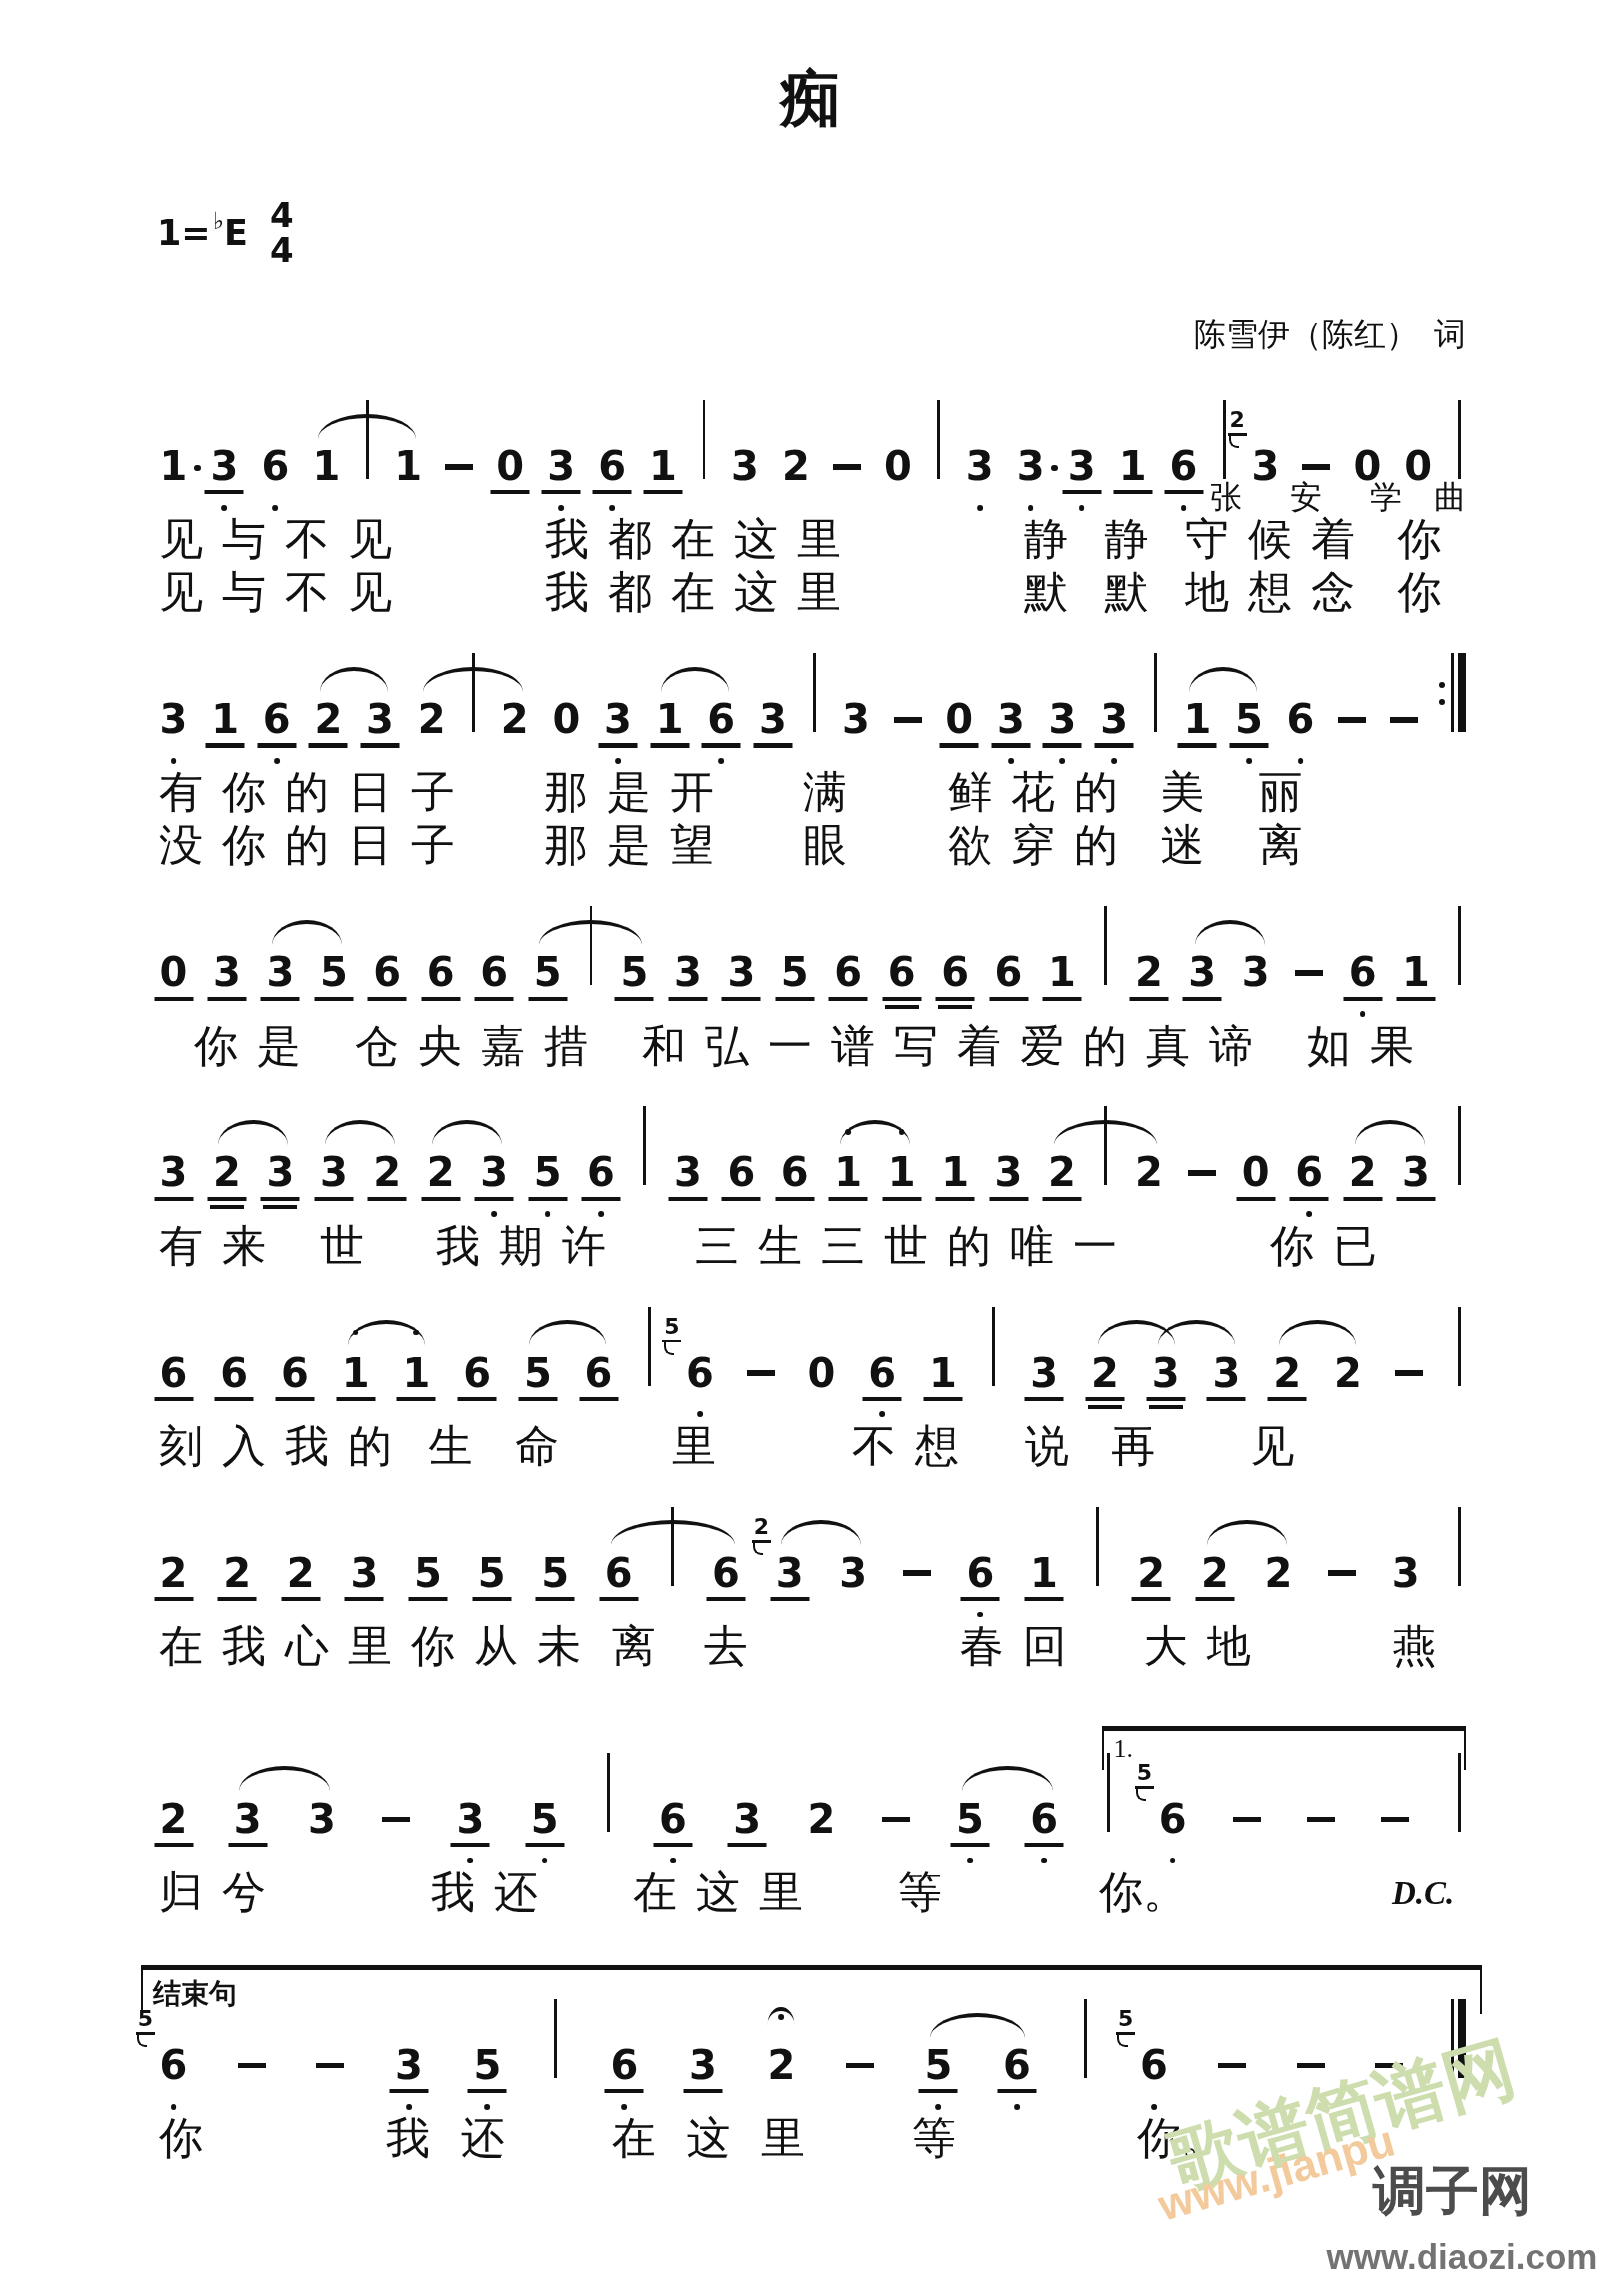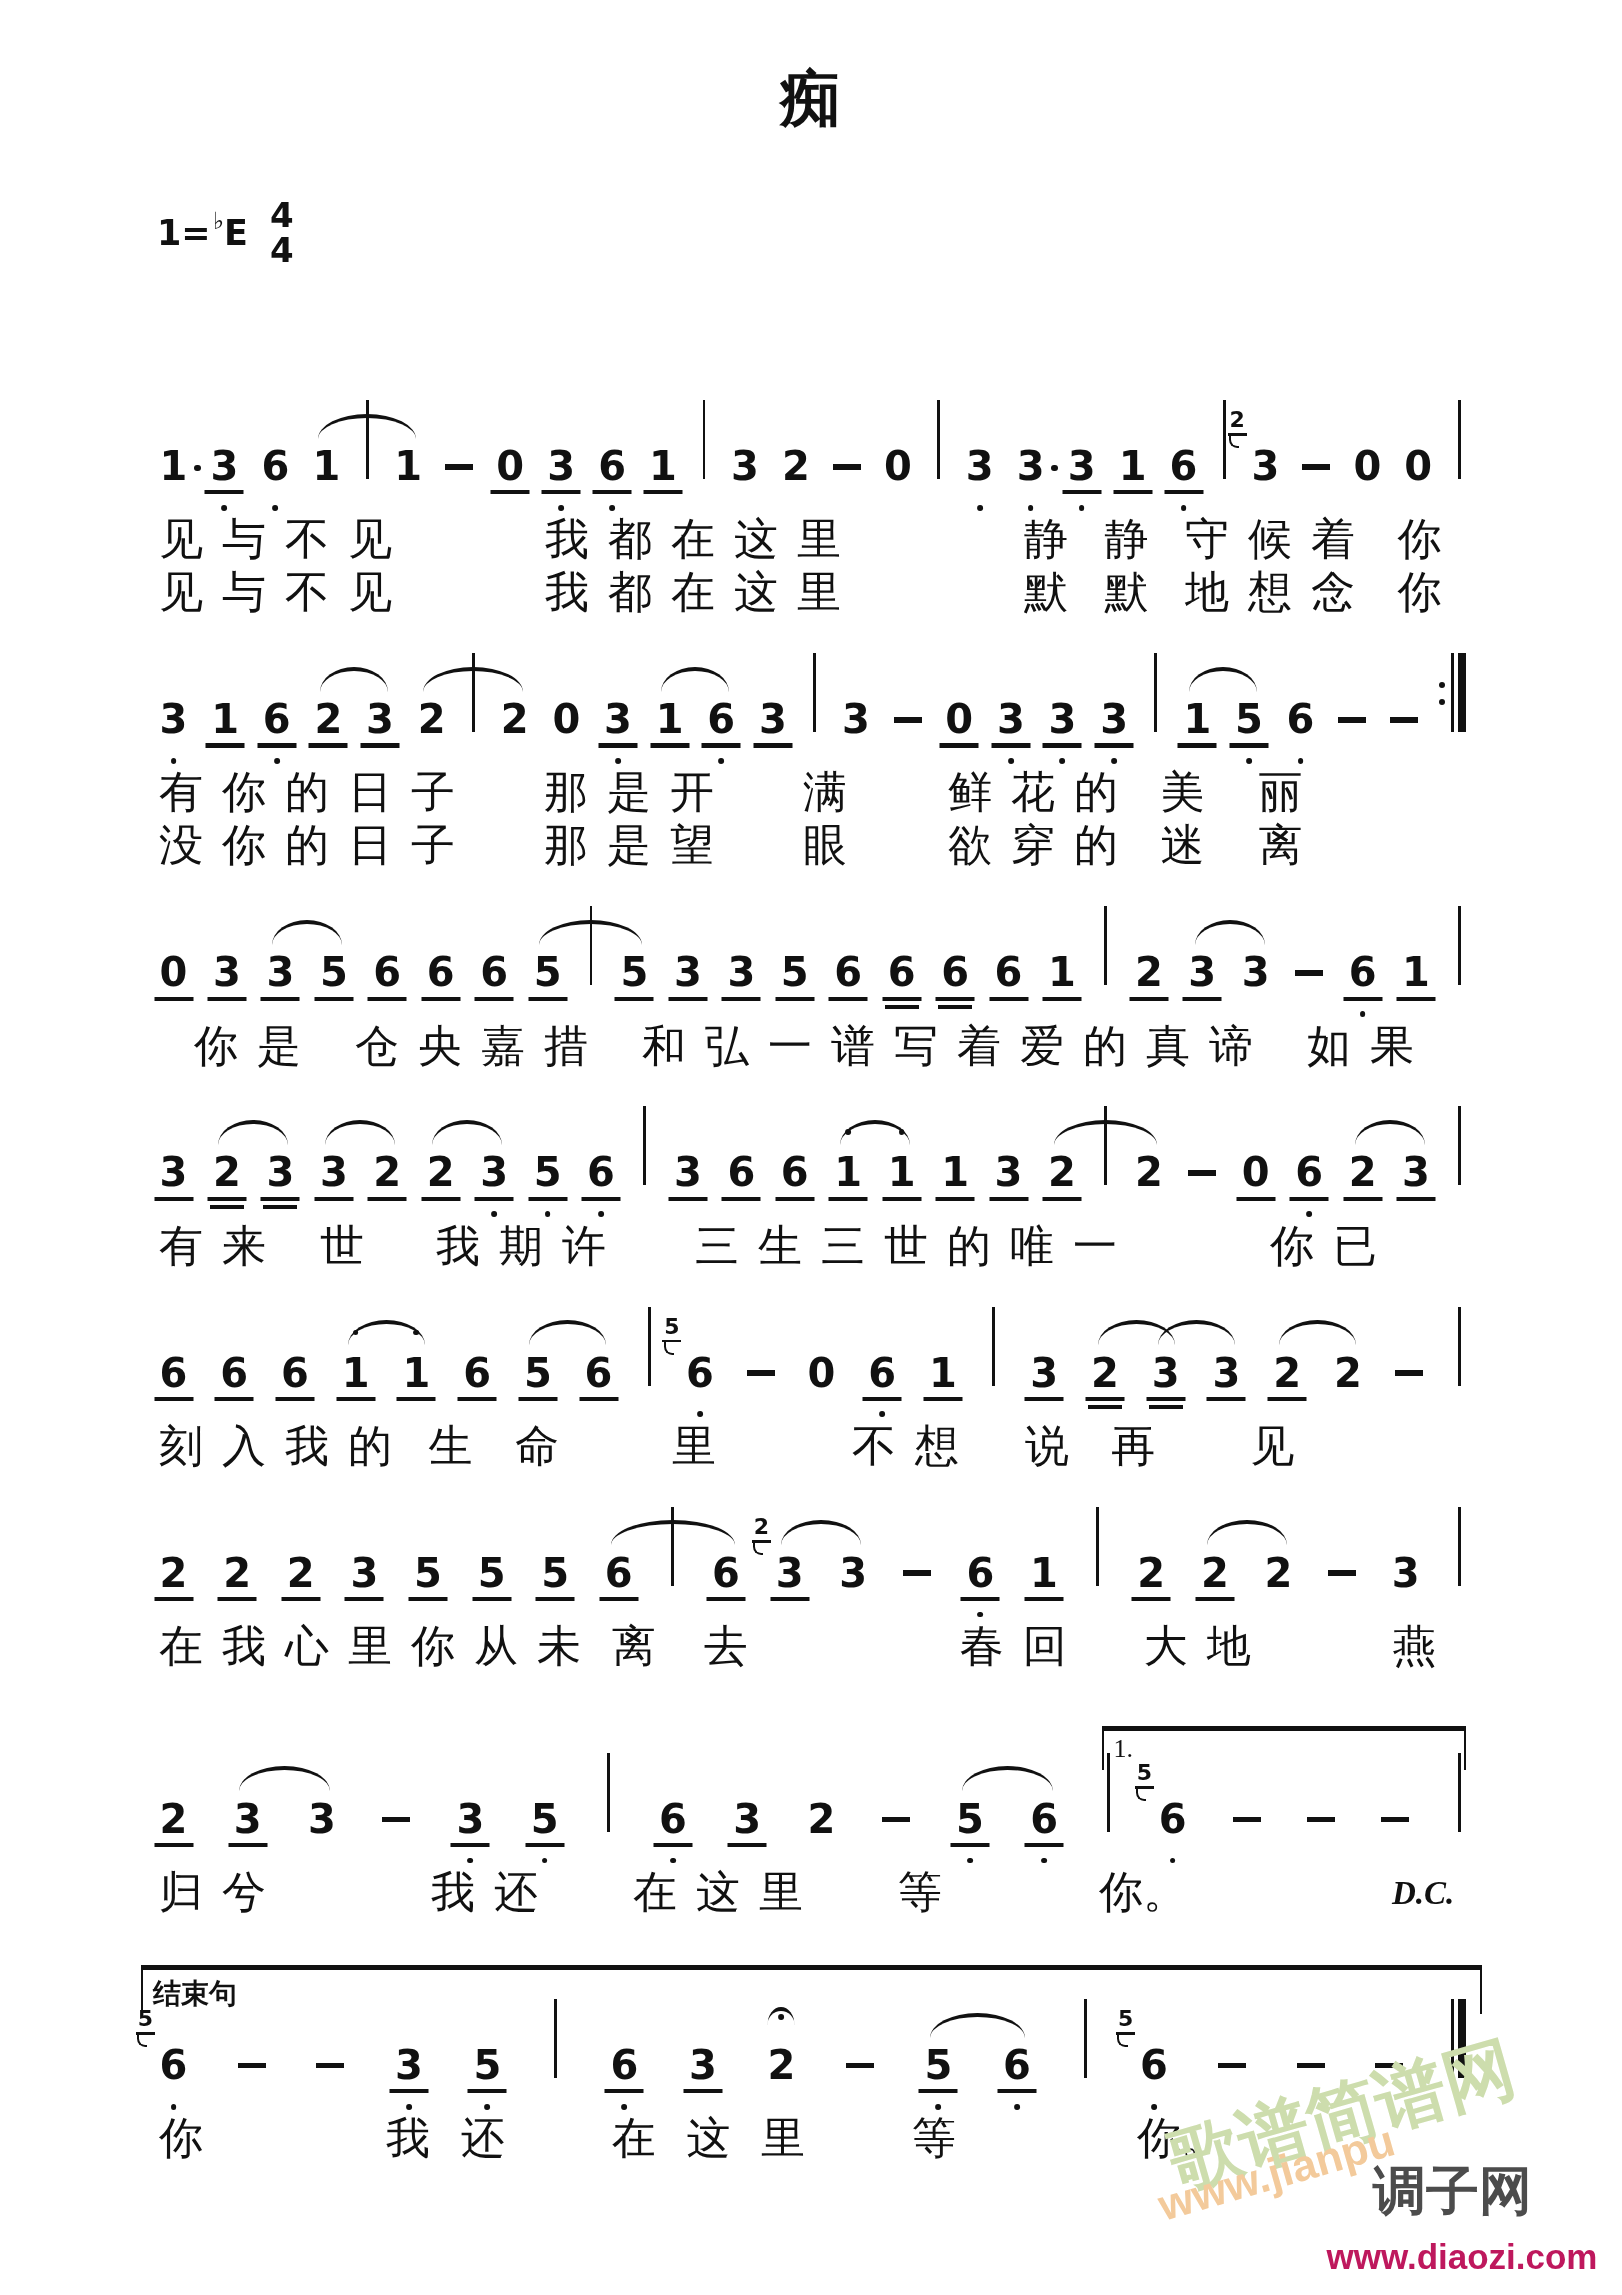--- a/index.html
+++ b/index.html
@@ -54,37 +54,41 @@
   .lyrics{display:flex;margin-top:1.2px;}
   .syll{flex:0 0 48px;margin-right:15px;text-align:center;font:400 44px "Liberation Serif",serif;line-height:1.18;}
   .lgap{flex:0 0 auto;height:0.6px;}
   .dc{position:absolute;right:11.7px;bottom:7px;font:italic 700 33px "Liberation Serif",serif;}
   .watermarks{position:absolute;right:15px;bottom:9.4px;width:585px;height:281px;pointer-events:none;}
   .wm-green{position:absolute;right:88px;bottom:123px;font:700 71px "Liberation Sans",sans-serif;
             color:#cdddad;transform:rotate(-16deg);white-space:nowrap;}
   .wm-orange{position:absolute;right:210px;bottom:88px;font:700 44px "Liberation Sans",sans-serif;
              color:#f3ca9b;transform:rotate(-16deg);white-space:nowrap;}
   .wm-dz{position:absolute;right:76px;bottom:58px;font:700 53px "Liberation Sans",sans-serif;color:#4c4c4c;}
-  .wm-url{position:absolute;right:10.5px;bottom:8.2px;font:700 35px "Liberation Sans",sans-serif;color:#be185d;}
+  .wm-url{position:absolute;right:10.5px;bottom:8.2px;font:700 35px "Liberation Sans",sans-serif;color:#737373;}
 </style>
 </head>
 <body>
 
 <div class="page">
   <div class="title">痴</div>
 
   <div class="meta">
     <div class="keysig">
       <span>1=</span>
         <span class="flat">♭</span>
         <span>E</span>
       <span class="meter">
         <span>4</span>
         <span>4</span>
       </span>
+    </div>
+    <div class="credits">
+      <div>陈雪伊（陈红）  词</div>
+      <div>张      安      学    曲</div>
     </div>
   </div>
 
   <div id="score">
       <div class="line">
         <div class="notes">
           <div class="tok">
             <span class="num">1</span>
             <span class="adot"></span>
           </div>

